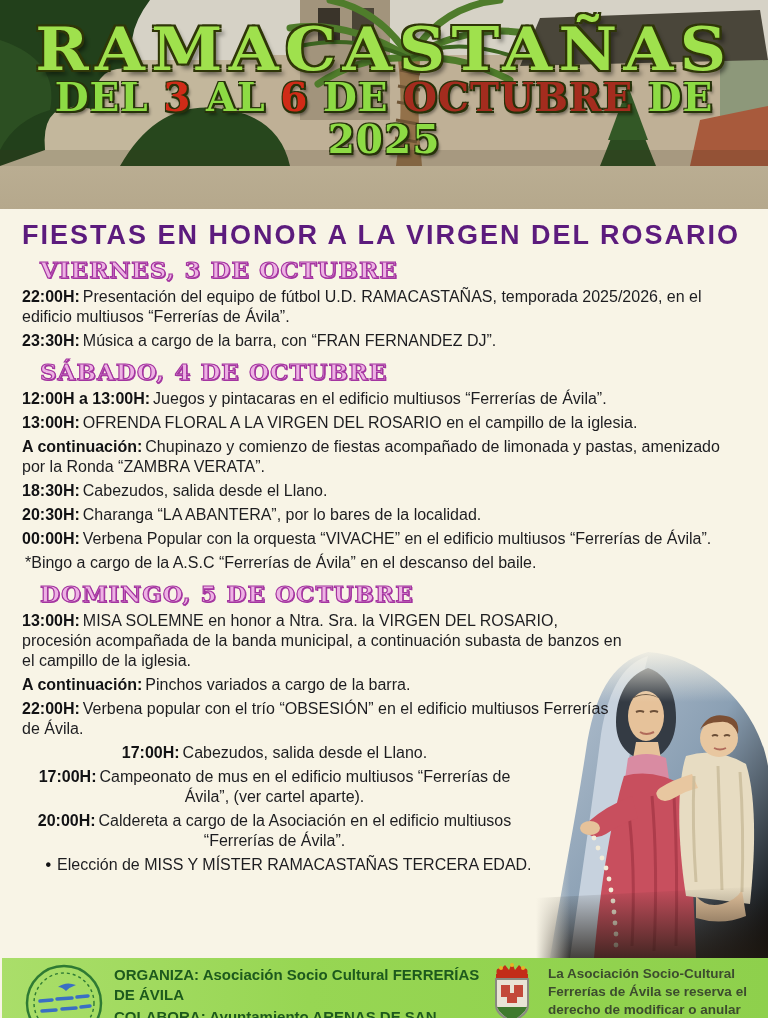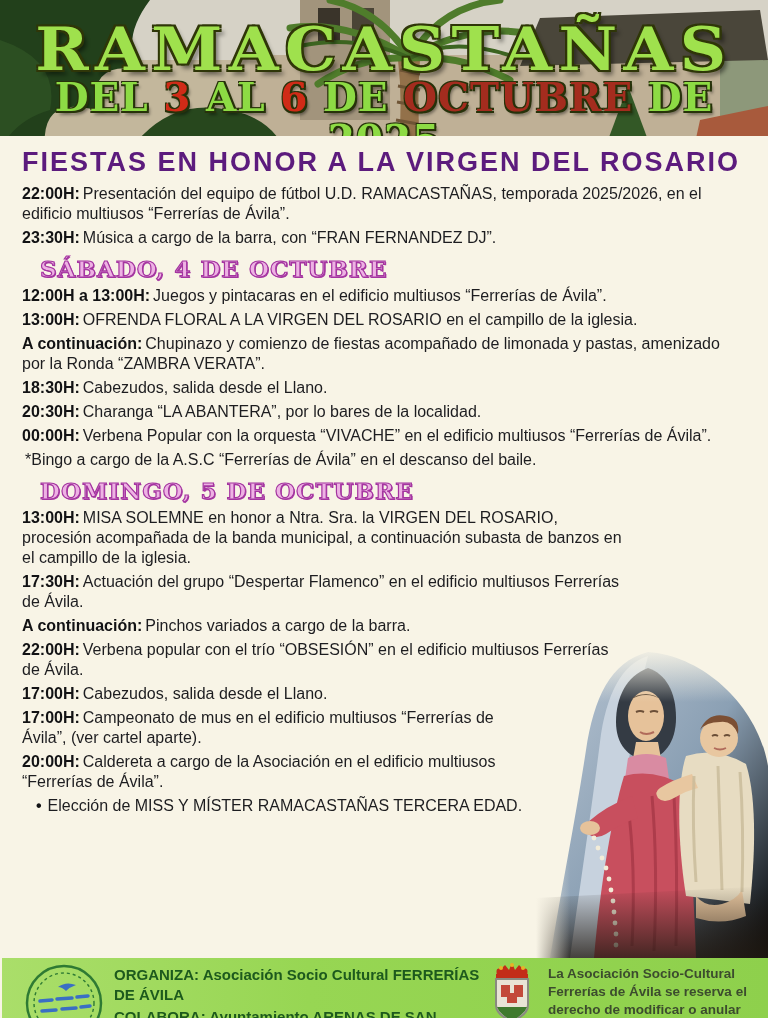--- a/index.html
+++ b/index.html
@@ -4,21 +4,21 @@
 <style>
   html,body{margin:0;padding:0;background:#555;}
   .poster{
     position:relative;width:768px;height:1018px;margin:0 auto;
     background:#f8f4e6;overflow:hidden;
     font-family:"Liberation Sans",sans-serif;
   }
 
   
   .photo-header{
-    position:relative;width:768px;height:136px;overflow:hidden;
+    position:relative;width:768px;height:209px;overflow:hidden;
     background:linear-gradient(180deg,#cfc9bb 0%,#c2b69c 45%,#b5a88c 100%);
   }
   .photo-header svg{position:absolute;inset:0;display:block;}
   .title-wrap{position:absolute;left:0;top:18px;width:100%;text-align:center;z-index:5;}
   .poster-title{
     margin:0;font-family:"DejaVu Serif","Liberation Serif",serif;
     font-weight:700;font-size:60px;line-height:62px;letter-spacing:6px;
     color:#9fe14d;transform:scaleX(1.07);transform-origin:center;
     text-shadow:2px 2px 0 #2f3608,-2px -2px 0 #2f3608,2px -2px 0 #2f3608,-2px 2px 0 #2f3608,4px 5px 4px rgba(0,0,0,.45);
   }
@@ -41,21 +41,21 @@
   .day-heading{
     margin:8px 0 4px 18px;
     font-family:"DejaVu Serif","Liberation Serif",serif;
     font-weight:700;font-size:23px;line-height:26px;letter-spacing:1px;
     color:#eeb2e4;-webkit-text-stroke:1.2px #a435a0;
     text-shadow:1px 1px 0 #a435a0;
   }
   .event{margin:4px 0;font-size:16px;line-height:20px;color:#1d1d20;}
   .event strong{font-weight:700;color:#121214;margin-right:3px;}
   .sec-domingo .event{max-width:600px;}
-  .sec-lunes .event{max-width:505px;}
+  .sec-lunes .event{max-width:505px;text-align:center;}
   .event.bullet{padding-left:14px;}
   .event.bullet strong{margin-right:6px;}
 
   
   .statue{position:absolute;right:0;bottom:60px;width:232px;height:312px;z-index:1;}
   .statue svg{display:block;}
 
   
   .footer{
     position:absolute;left:2px;bottom:0;width:768px;height:60px;z-index:6;
@@ -124,39 +124,39 @@
     <div class="title-wrap">
       <h1 class="poster-title">RAMACASTAÑAS</h1>
       <div class="poster-dates"><span class="c-green">DEL </span><span class="c-red">3 </span><span class="c-green">AL </span><span class="c-red">6 </span><span class="c-green">DE </span><span class="c-darkred">OCTUBRE</span><span class="c-green"> DE 2025</span></div>
     </div>
   </div>
 
   <div class="content">
     <h2 class="main-heading">FIESTAS EN HONOR A LA VIRGEN DEL ROSARIO</h2>
 
     <section class="sec-viernes">
+      <h3 class="day-heading">VIERNES, 3 DE OCTUBRE</h3>
       <p class="event"><strong>22:00H:</strong><span>Presentación del equipo de fútbol U.D. RAMACASTAÑAS, temporada 2025/2026, en el edificio multiusos “Ferrerías de Ávila”.</span></p>
       <p class="event"><strong>23:30H:</strong><span>Música a cargo de la barra, con “FRAN FERNANDEZ DJ”.</span></p>
     </section>
 
     <section class="sec-sabado">
       <h3 class="day-heading">SÁBADO, 4 DE OCTUBRE</h3>
       <p class="event"><strong>12:00H a 13:00H:</strong><span>Juegos y pintacaras en el edificio multiusos “Ferrerías de Ávila”.</span></p>
       <p class="event"><strong>13:00H:</strong><span>OFRENDA FLORAL A LA VIRGEN DEL ROSARIO en el campillo de la iglesia.</span></p>
       <p class="event"><strong>A continuación:</strong><span>Chupinazo y comienzo de fiestas acompañado de limonada y pastas, amenizado por la Ronda “ZAMBRA VERATA”.</span></p>
       <p class="event"><strong>18:30H:</strong><span>Cabezudos, salida desde el Llano.</span></p>
       <p class="event"><strong>20:30H:</strong><span>Charanga “LA ABANTERA”, por lo bares de la localidad.</span></p>
       <p class="event"><strong>00:00H:</strong><span>Verbena Popular con la orquesta “VIVACHE” en el edificio multiusos “Ferrerías de Ávila”.</span></p>
       <p class="event"><strong></strong><span>*Bingo a cargo de la A.S.C “Ferrerías de Ávila” en el descanso del baile.</span></p>
     </section>
 
     <section class="sec-domingo">
       <h3 class="day-heading">DOMINGO, 5 DE OCTUBRE</h3>
       <p class="event"><strong>13:00H:</strong><span>MISA SOLEMNE en honor a Ntra. Sra. la VIRGEN DEL ROSARIO, procesión acompañada de la banda municipal, a continuación subasta de banzos en el campillo de la iglesia.</span></p>
-      <p class="event"><strong>17:30H:</strong><span>Actuación del grupo “Despertar Flamenco” en el edificio multiusos Ferrerías de Ávila.</span></p>
       <p class="event"><strong>A continuación:</strong><span>Pinchos variados a cargo de la barra.</span></p>
       <p class="event"><strong>22:00H:</strong><span>Verbena popular con el trío “OBSESIÓN” en el edificio multiusos Ferrerías de Ávila.</span></p>
     </section>
 
     <section class="sec-lunes">
       <p class="event"><strong>17:00H:</strong><span>Cabezudos, salida desde el Llano.</span></p>
       <p class="event"><strong>17:00H:</strong><span>Campeonato de mus en el edificio multiusos “Ferrerías de Ávila”, (ver cartel aparte).</span></p>
       <p class="event"><strong>20:00H:</strong><span>Caldereta a cargo de la Asociación en el edificio multiusos “Ferrerías de Ávila”.</span></p>
       <p class="event bullet"><strong>•</strong><span>Elección de MISS Y MÍSTER RAMACASTAÑAS TERCERA EDAD.</span></p>
     </section>

